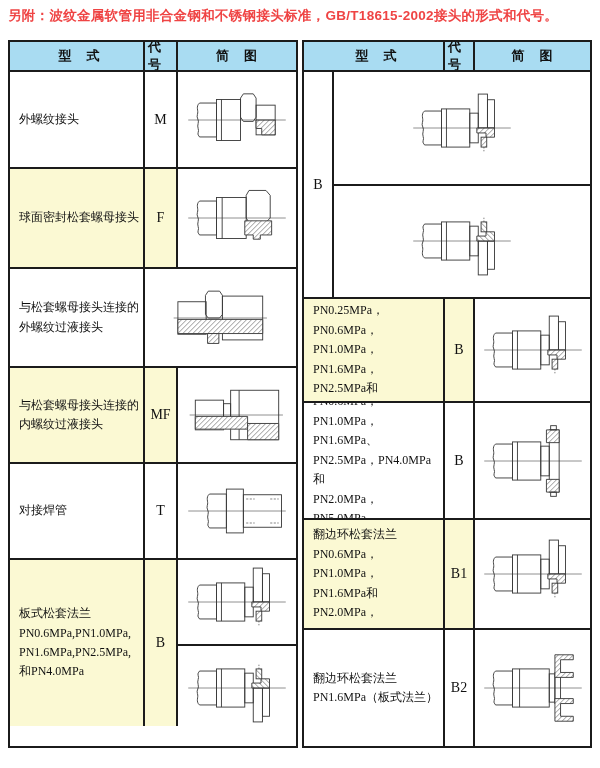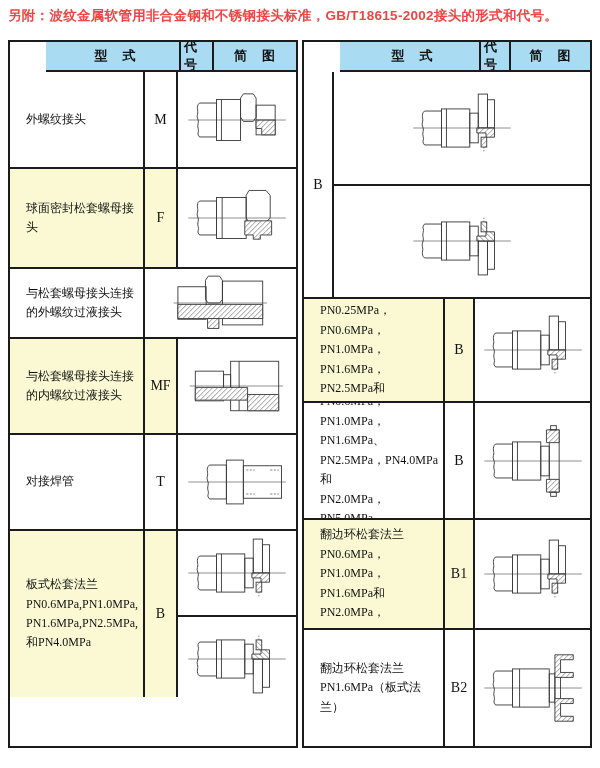--- a/index.html
+++ b/index.html
@@ -19,24 +19,24 @@
   .trow:last-child { border-bottom:none; }
   .cell { border-right:2px solid var(--border,#1b1b1b); display:flex; align-items:center; overflow:hidden; background:#fff; }
   .cell:last-child { border-right:none; }
 
   .left .type  { width:135px; padding:3px 3px 3px 9px; }
   .left .code  { width:33px;  justify-content:center; }
   .right .type { width:141px; padding:3px 3px 3px 9px; }
   .right .code { width:30px;  justify-content:center; }
   .diag { flex:1; justify-content:center; }
 
-  .type span { white-space:pre-line; font-size:12px; line-height:1.62;margin-left:7px; }
+  .type span { white-space:pre-line; font-size:12px; line-height:1.62; }
   .code { font-size:14px; }
 
-  .trow.header { height:30px;margin-left:36px; }
+  .trow.header { height:30px; }
   .hdr { justify-content:center; font-weight:bold; font-size:13px;
          background:var(--header-bg,#a9dcf2); padding:3px; letter-spacing:1px; }
 
   .hl { background:var(--highlight-bg,#fbf9d3); }
 
   .stack { display:flex; flex-direction:column; width:100%; height:100%; }
   .sub { flex:1; display:flex; align-items:center; justify-content:center;
          border-bottom:2px solid var(--border,#1b1b1b); }
   .sub:last-child { border-bottom:none; }
 
@@ -180,21 +180,21 @@
           <span>球面密封松套螺母接头</span>
         </div>
       <div class="cell code hl">F</div>
       <div class="cell diag">
         <svg class="dsvg" viewBox="0 0 150 100">
             <use href="#g-f"></use>
           </svg>
       </div>
     </div>
 
-    <div class="trow" style="height:70px">
+    <div class="trow" style="height:99px">
       <div class="cell type">
           <span>与松套螺母接头连接的外螺纹过液接头</span>
         </div>
       <div class="cell diag">
         <svg class="dsvg" viewBox="0 0 150 100">
             <use href="#g-mm"></use>
           </svg>
       </div>
     </div>
 

